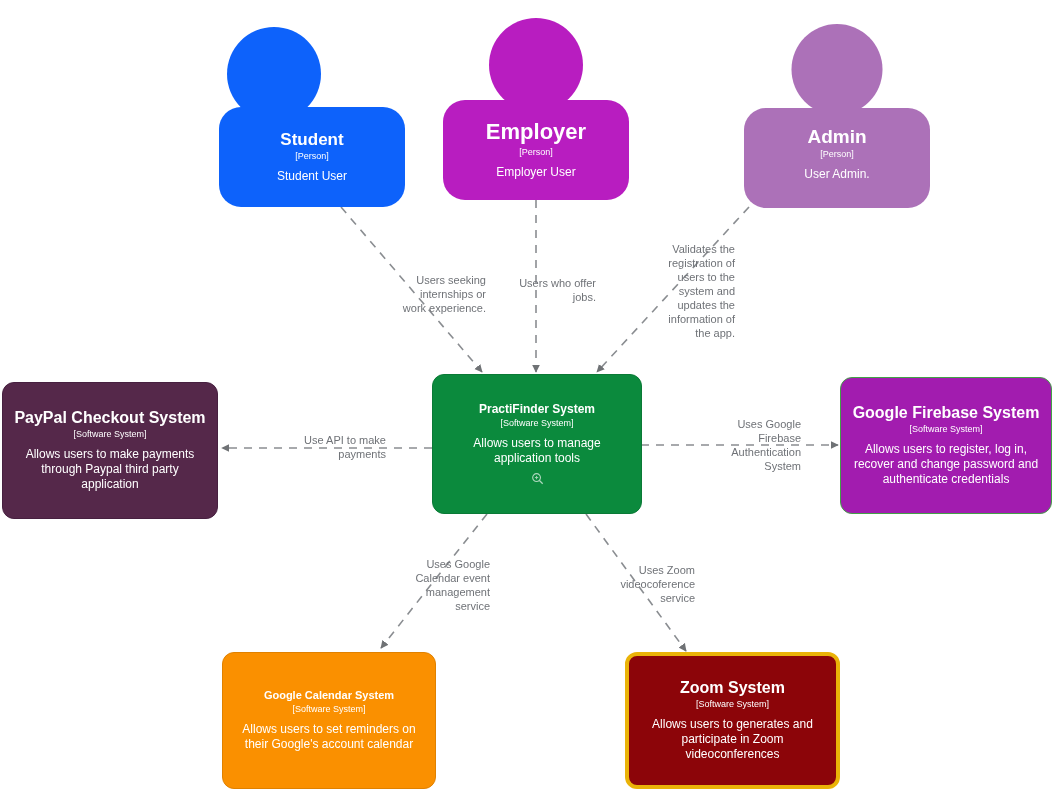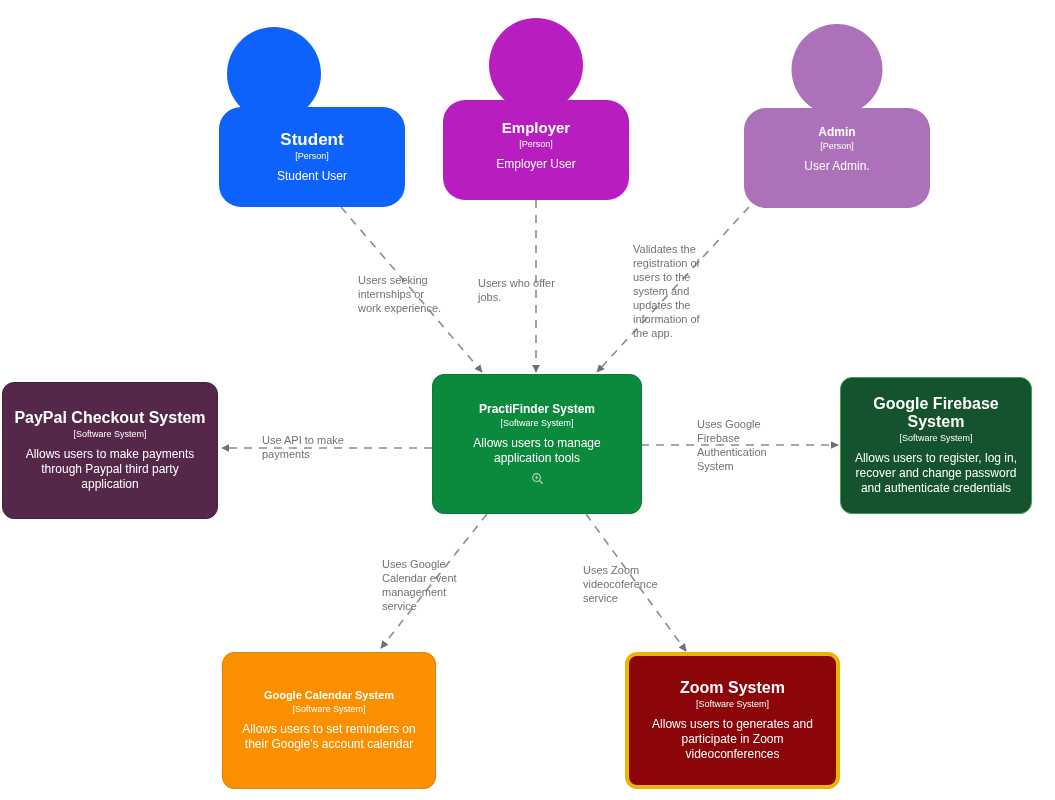--- a/index.html
+++ b/index.html
@@ -90,21 +90,21 @@
     opacity: 0.82;
     line-height: 0;
   }
 
   
   .edge-label {
     position: absolute;
     color: #6f7277;
     font-size: 11px;
     line-height: 1.28;
-    text-align: left;
+    text-align: right;
     white-space: pre-line;
   }
 </style>
 </head>
 <body>
 
 <div id="canvas">
 
   <svg id="edges" viewBox="0 0 1055 800" xmlns="http://www.w3.org/2000/svg">
     <defs>
@@ -136,32 +136,32 @@
         <div class="node-type">[Person]</div>
         <div class="node-desc">Student User</div>
       </div>
     </div>
   </div>
 
   <div class="person" style="left:443px; top:18px; width:186px; height:182px;">
     <div class="head" style="width:94px; height:94px; background:#b81dc0;"></div>
     <div class="body" style="top:82px; width:186px; height:100px; background:#b81dc0;">
       <div class="inner" style="top:20px;">
-        <div class="node-title" style="font-size:15px;">Employer</div>
+        <div class="node-title" style="font-size:22px;">Employer</div>
         <div class="node-type">[Person]</div>
         <div class="node-desc">Employer User</div>
       </div>
     </div>
   </div>
 
   <div class="person" style="left:744px; top:24px; width:186px; height:184px;">
     <div class="head" style="width:91px; height:91px; background:#ac71b8;"></div>
     <div class="body" style="top:84px; width:186px; height:100px; background:#ac71b8;">
       <div class="inner" style="top:18px;">
-        <div class="node-title" style="font-size:12px;">Admin</div>
+        <div class="node-title" style="font-size:19px;">Admin</div>
         <div class="node-type">[Person]</div>
         <div class="node-desc">User Admin.</div>
       </div>
     </div>
   </div>
 
   <div class="sysbox" style="left:432px; top:374px; width:210px; height:140px;
               background:#0b8a3d; border:1px solid #0a7a36;">
     <div class="node-title" style="font-size:12px;">PractiFinder System</div>
     <div class="node-type">[Software System]</div>
@@ -176,22 +176,22 @@
     </div>
   </div>
 
   <div class="sysbox" style="left:2px; top:382px; width:216px; height:137px;
               background:#55284a; border:1px solid #472040;">
     <div class="node-title" style="font-size:16px;">PayPal Checkout System</div>
     <div class="node-type">[Software System]</div>
     <div class="node-desc" style="max-width:196px;">Allows users to make payments through Paypal third party application</div>
   </div>
 
-  <div class="sysbox" style="left:840px; top:377px; width:192px; height:137px;
-              background:#14532d; border:1px solid #43a047;">
+  <div class="sysbox" style="left:840px; top:377px; width:212px; height:137px;
+              background:#a21caf; border:1px solid #43a047;">
     <div class="node-title" style="font-size:16px;">Google Firebase System</div>
     <div class="node-type">[Software System]</div>
     <div class="node-desc" style="max-width:200px;">Allows users to register, log in, recover and change password and authenticate credentials</div>
   </div>
 
   <div class="sysbox" style="left:222px; top:652px; width:214px; height:137px;
               background:#fa9000; border:1px solid #e08100;">
     <div class="node-title" style="font-size:11px;">Google Calendar System</div>
     <div class="node-type">[Software System]</div>
     <div class="node-desc" style="max-width:196px;">Allows users to set reminders on their Google's account calendar</div>

